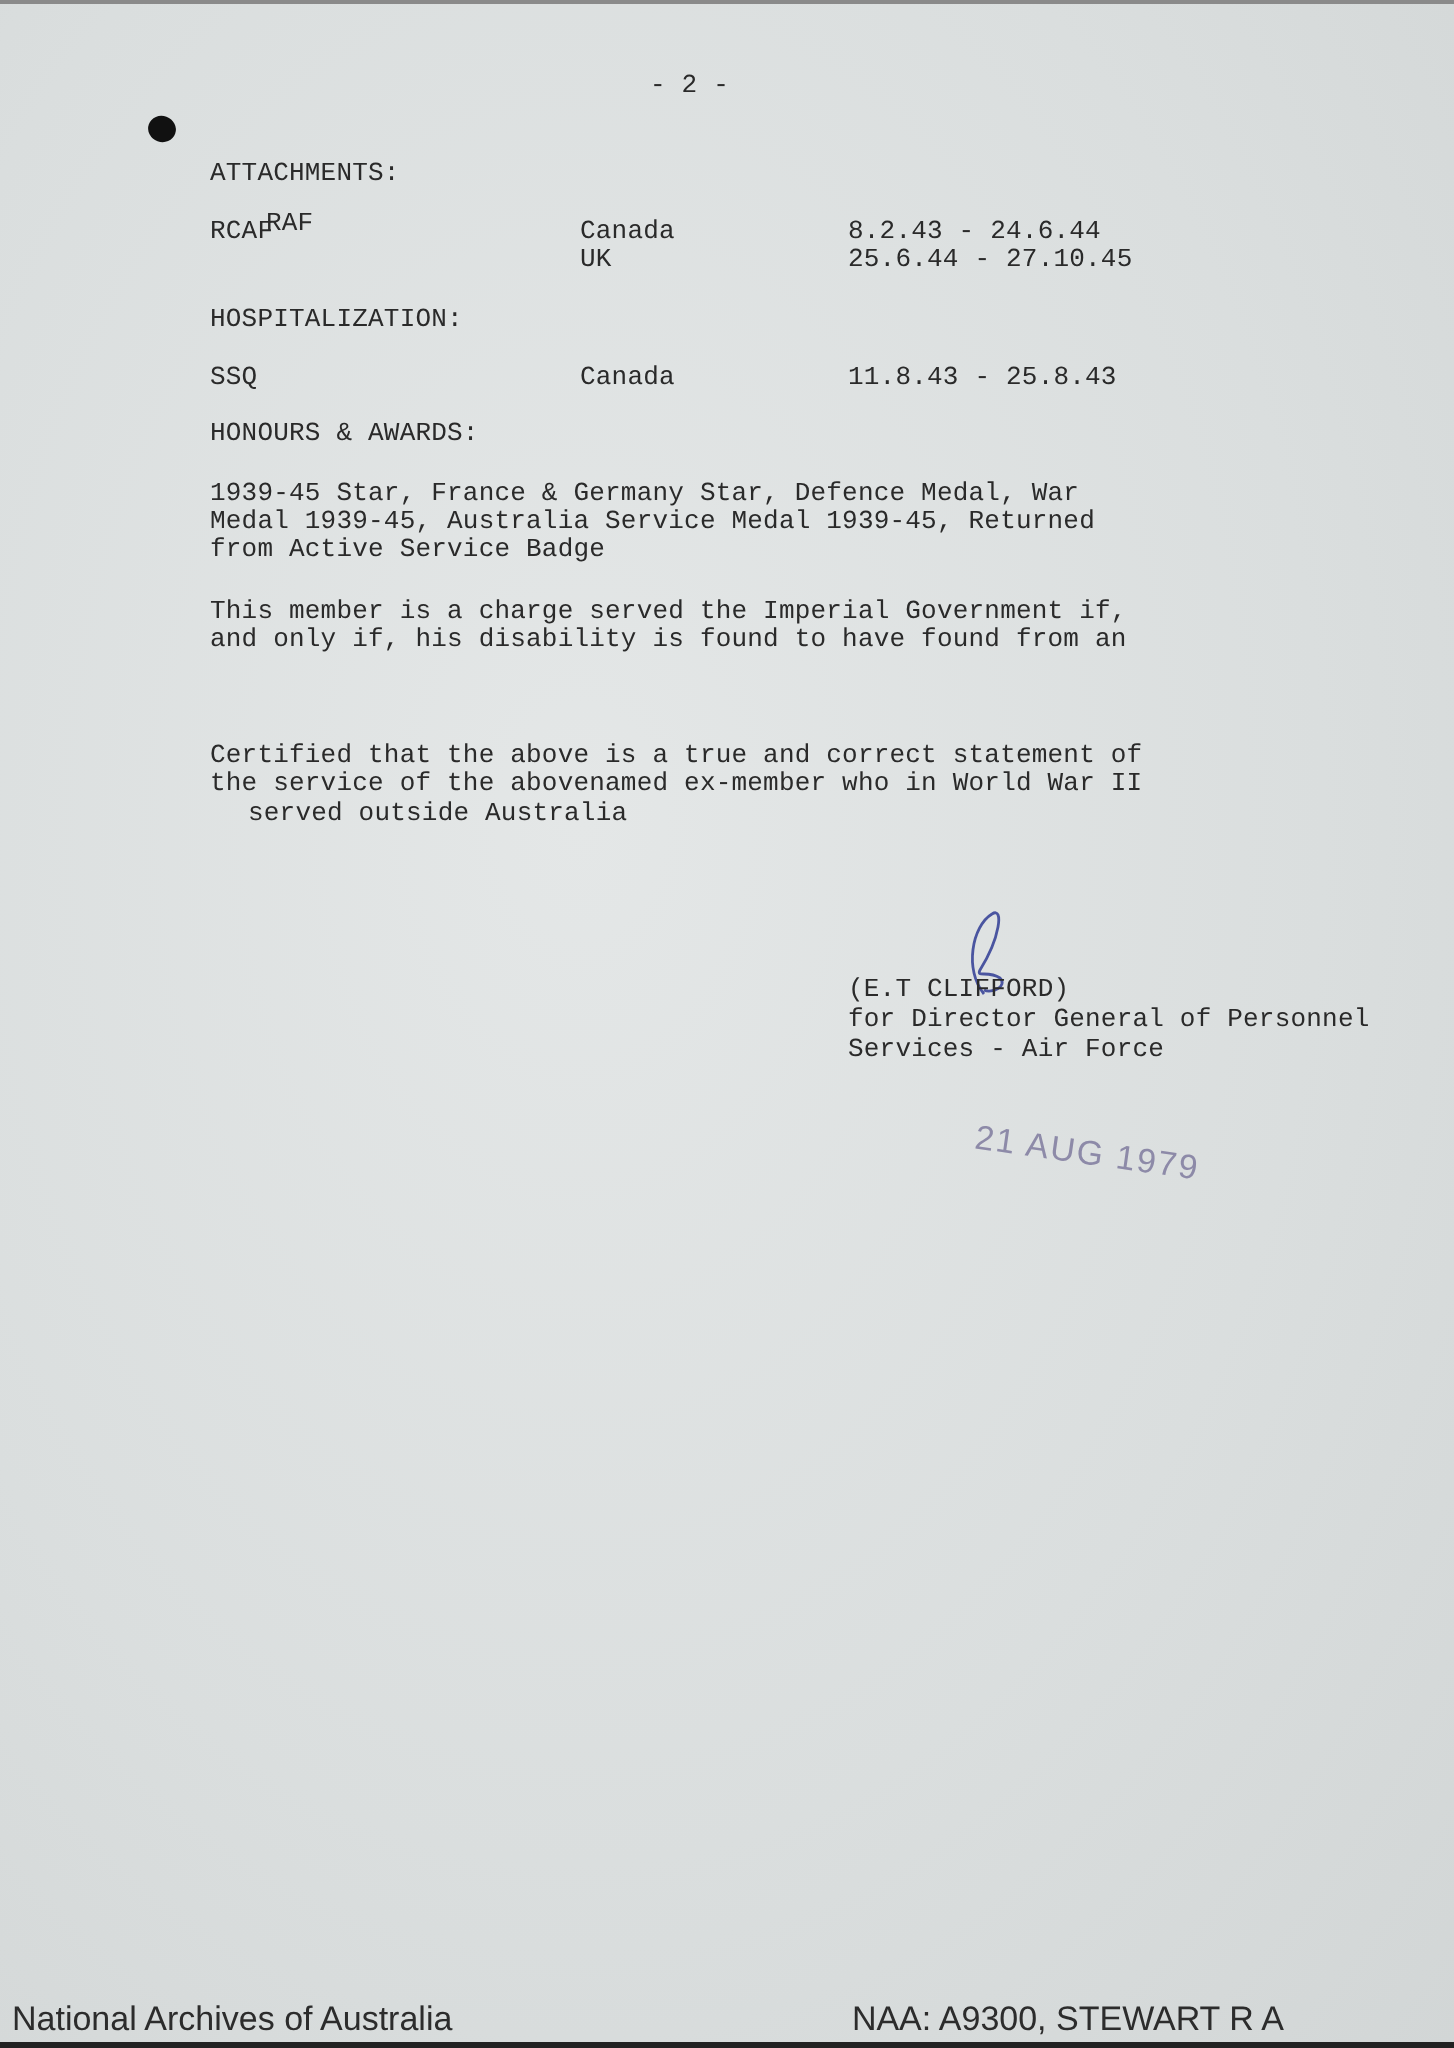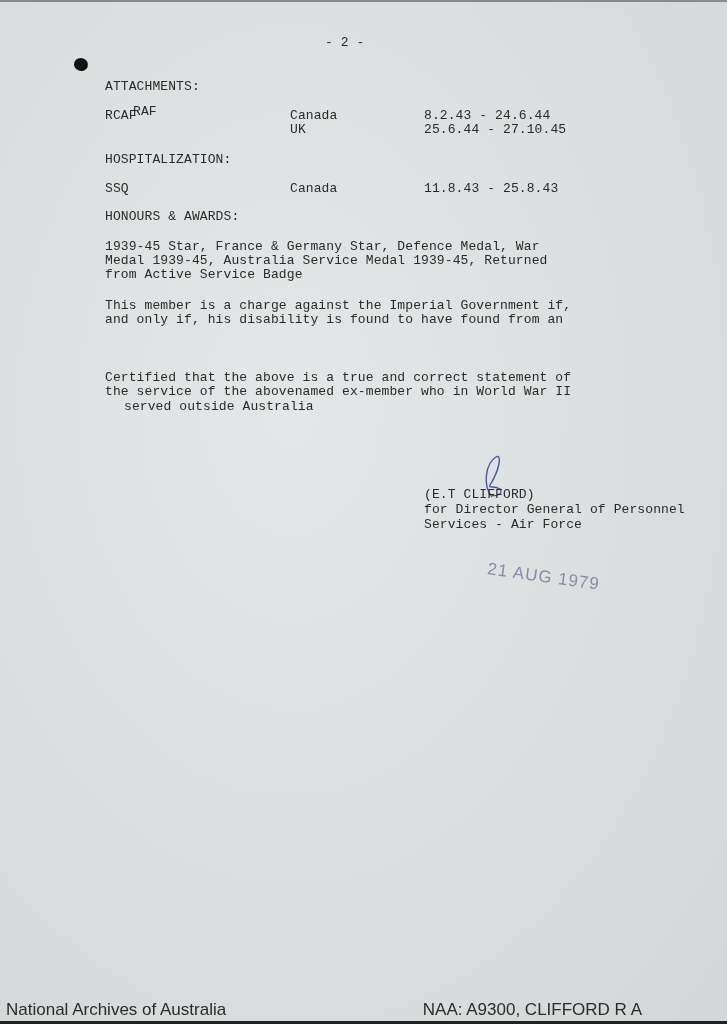--- a/index.html
+++ b/index.html
@@ -55,35 +55,35 @@
   <div class="t" style="left:105px; top:180px;">SSQ</div>
   <div class="t" style="left:290px; top:180px;">Canada</div>
   <div class="t" style="left:424px; top:180px;">11.8.43 - 25.8.43</div>
 
   <div class="t" style="left:105px; top:208px;">HONOURS &amp; AWARDS:</div>
 
   <div class="t" style="left:105px; top:238px;">1939-45 Star, France &amp; Germany Star, Defence Medal, War</div>
   <div class="t" style="left:105px; top:252px;">Medal 1939-45, Australia Service Medal 1939-45, Returned</div>
   <div class="t" style="left:105px; top:266px;">from Active Service Badge</div>
 
-  <div class="t" style="left:105px; top:297px;">This member is a charge against the Imperial Government if,</div>
+  <div class="t" style="left:105px; top:297px;">This member is a charge served the Imperial Government if,</div>
   <div class="t" style="left:105px; top:311px;">and only if, his disability is found to have found from an</div>
 
   <div class="t" style="left:105px; top:369px;">Certified that the above is a true and correct statement of</div>
   <div class="t" style="left:105px; top:383px;">the service of the abovenamed ex-member who in World War II</div>
   <div class="t" style="left:88px; top:398px;margin-left:36px;">served outside Australia</div>
 
   <svg class="sig" viewBox="0 0 30 45">
     <path d="M14 42 C 4 30, 8 8, 18 2 C 24 -2, 22 14, 12 30 C 10 34, 16 30, 22 34 C 26 38, 18 42, 14 40" fill="none" stroke="#4a55a0" stroke-width="1.4"></path>
   </svg>
 
   <div class="t" style="left:424px; top:486px;">(E.T CLIFFORD)</div>
   <div class="t" style="left:424px; top:501px;">for Director General of Personnel</div>
   <div class="t" style="left:424px; top:516px;font-family:Liberation Mono, monospace;">Services - Air Force</div>
 
   <div class="stamp">21 AUG 1979</div>
 </div>
 
 <div class="footer">
   <span class="left">National Archives of Australia</span>
-  <span class="right">NAA: A9300, CLIFFORD R A</span>
+  <span class="right">NAA: A9300, STEWART R A</span>
 </div>
 <div class="bottombar"></div>
 
 </body></html>

